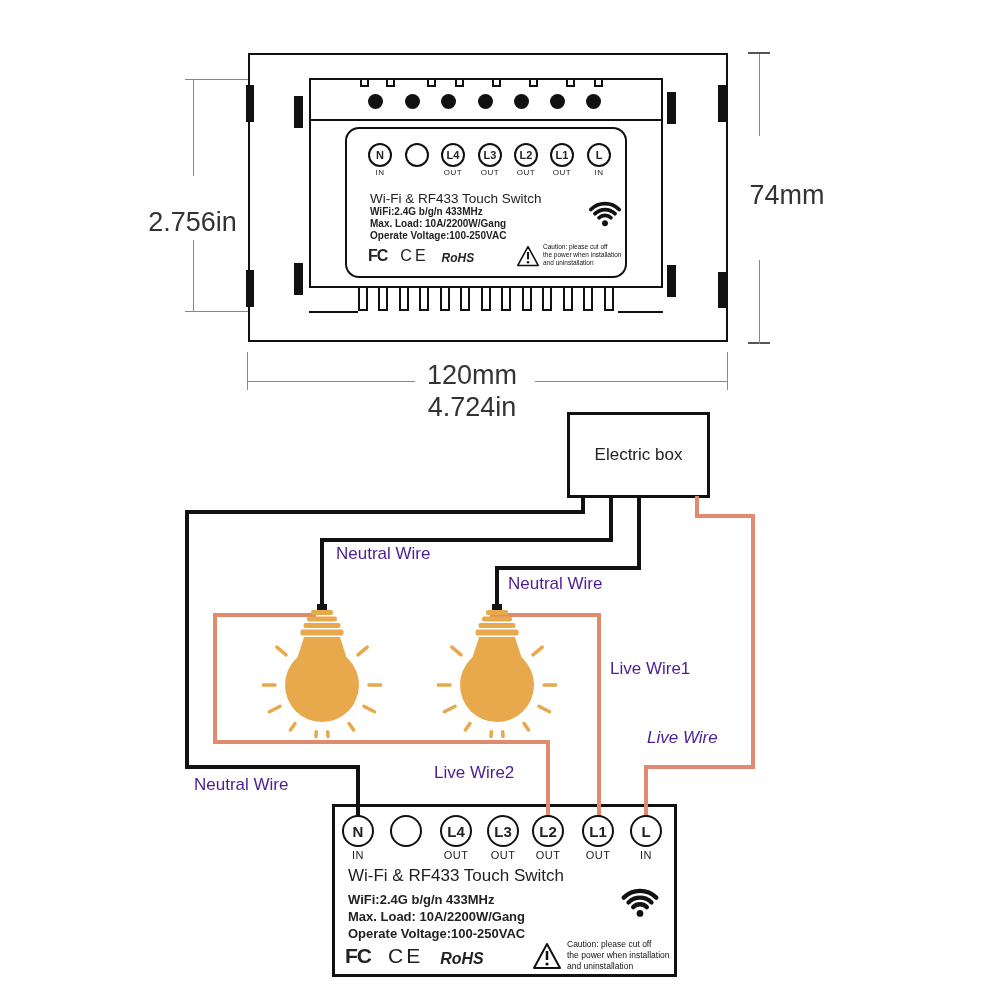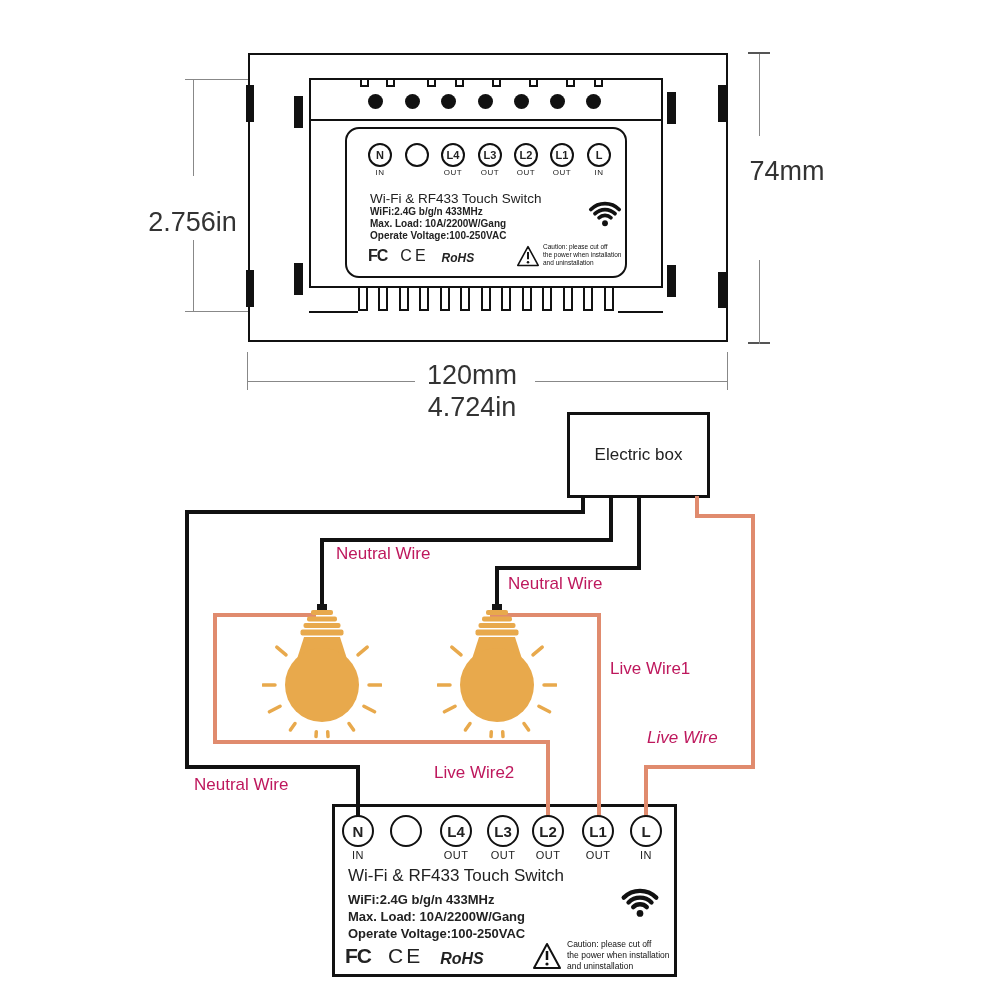--- a/index.html
+++ b/index.html
@@ -11,21 +11,21 @@
   .dimln{position:absolute;background:#888;}
   .dimcap{position:absolute;background:#555;}
   .dimtxt{position:absolute;font-size:27px;color:#333;text-align:center;line-height:31px;}
   .clip{position:absolute;background:#111;}
   .dot{position:absolute;width:15px;height:15px;border-radius:50%;background:#111;}
   .notch{position:absolute;width:9px;height:7px;background:#fff;border:2px solid #111;border-top:none;box-sizing:border-box;}
   .tooth{position:absolute;width:10px;height:23px;background:#fff;border:2px solid #111;border-top:none;box-sizing:border-box;top:0;}
   .wire{position:absolute;z-index:5;}
   .wn{background:#111;}
   .wl{background:#E08B6E;}
-  .wlabel{position:absolute;z-index:7;font-size:17px;color:#be185d;white-space:nowrap;}
+  .wlabel{position:absolute;z-index:7;font-size:17px;color:#4c1d95;white-space:nowrap;}
   .term-t{position:absolute;width:44px;display:flex;flex-direction:column;align-items:center;z-index:3;}
   .term-t .circ{width:24px;height:24px;border:2px solid #111;border-radius:50%;box-sizing:border-box;
       display:flex;align-items:center;justify-content:center;font-size:11px;font-weight:bold;background:#fff;}
   .term-t .port{font-size:8px;margin-top:1px;letter-spacing:.5px;}
   .term-b{position:absolute;width:56px;display:flex;flex-direction:column;align-items:center;z-index:7;}
   .term-b .circ{width:32px;height:32px;border:2.5px solid #111;border-radius:50%;box-sizing:border-box;
       display:flex;align-items:center;justify-content:center;font-size:15px;font-weight:bold;background:#fff;}
   .term-b .port{font-size:11px;margin-top:2px;letter-spacing:.5px;}
   .devtitle{position:absolute;font-weight:normal;white-space:nowrap;}
   .spec{position:absolute;font-weight:bold;white-space:nowrap;}
@@ -44,21 +44,21 @@
   <div class="dimln" style="left:185px;top:79px;width:104px;height:1px;"></div>
   <div class="dimln" style="left:185px;top:311px;width:104px;height:1px;"></div>
   <div class="dimln" style="left:193px;top:79px;width:1px;height:97px;"></div>
   <div class="dimln" style="left:193px;top:240px;width:1px;height:72px;"></div>
   <div class="dimtxt" style="left:120px;top:207px;width:145px;">2.756in</div>
 
   <div class="dimcap" style="left:748px;top:52px;width:22px;height:2px;"></div>
   <div class="dimcap" style="left:748px;top:342px;width:22px;height:2px;"></div>
   <div class="dimln" style="left:759px;top:54px;width:1px;height:82px;"></div>
   <div class="dimln" style="left:759px;top:260px;width:1px;height:84px;"></div>
-  <div class="dimtxt" style="left:722px;top:156px;width:130px;">74mm</div>
+  <div class="dimtxt" style="left:722px;top:180px;width:130px;">74mm</div>
 
   <div class="dimln" style="left:247px;top:352px;width:1px;height:38px;"></div>
   <div class="dimln" style="left:727px;top:352px;width:1px;height:38px;"></div>
   <div class="dimln" style="left:248px;top:381px;width:167px;height:1px;"></div>
   <div class="dimln" style="left:535px;top:381px;width:193px;height:1px;"></div>
   <div class="dimtxt" style="left:392px;top:360px;width:160px;">120mm</div>
   <div class="dimtxt" style="left:392px;top:392px;width:160px;">4.724in</div>
 
   <div class="box" style="left:248px;top:53px;width:480px;height:289px;border:2px solid #111;"></div>
   <div class="clip" style="left:246px;top:85px;width:8px;height:37px;"></div>

